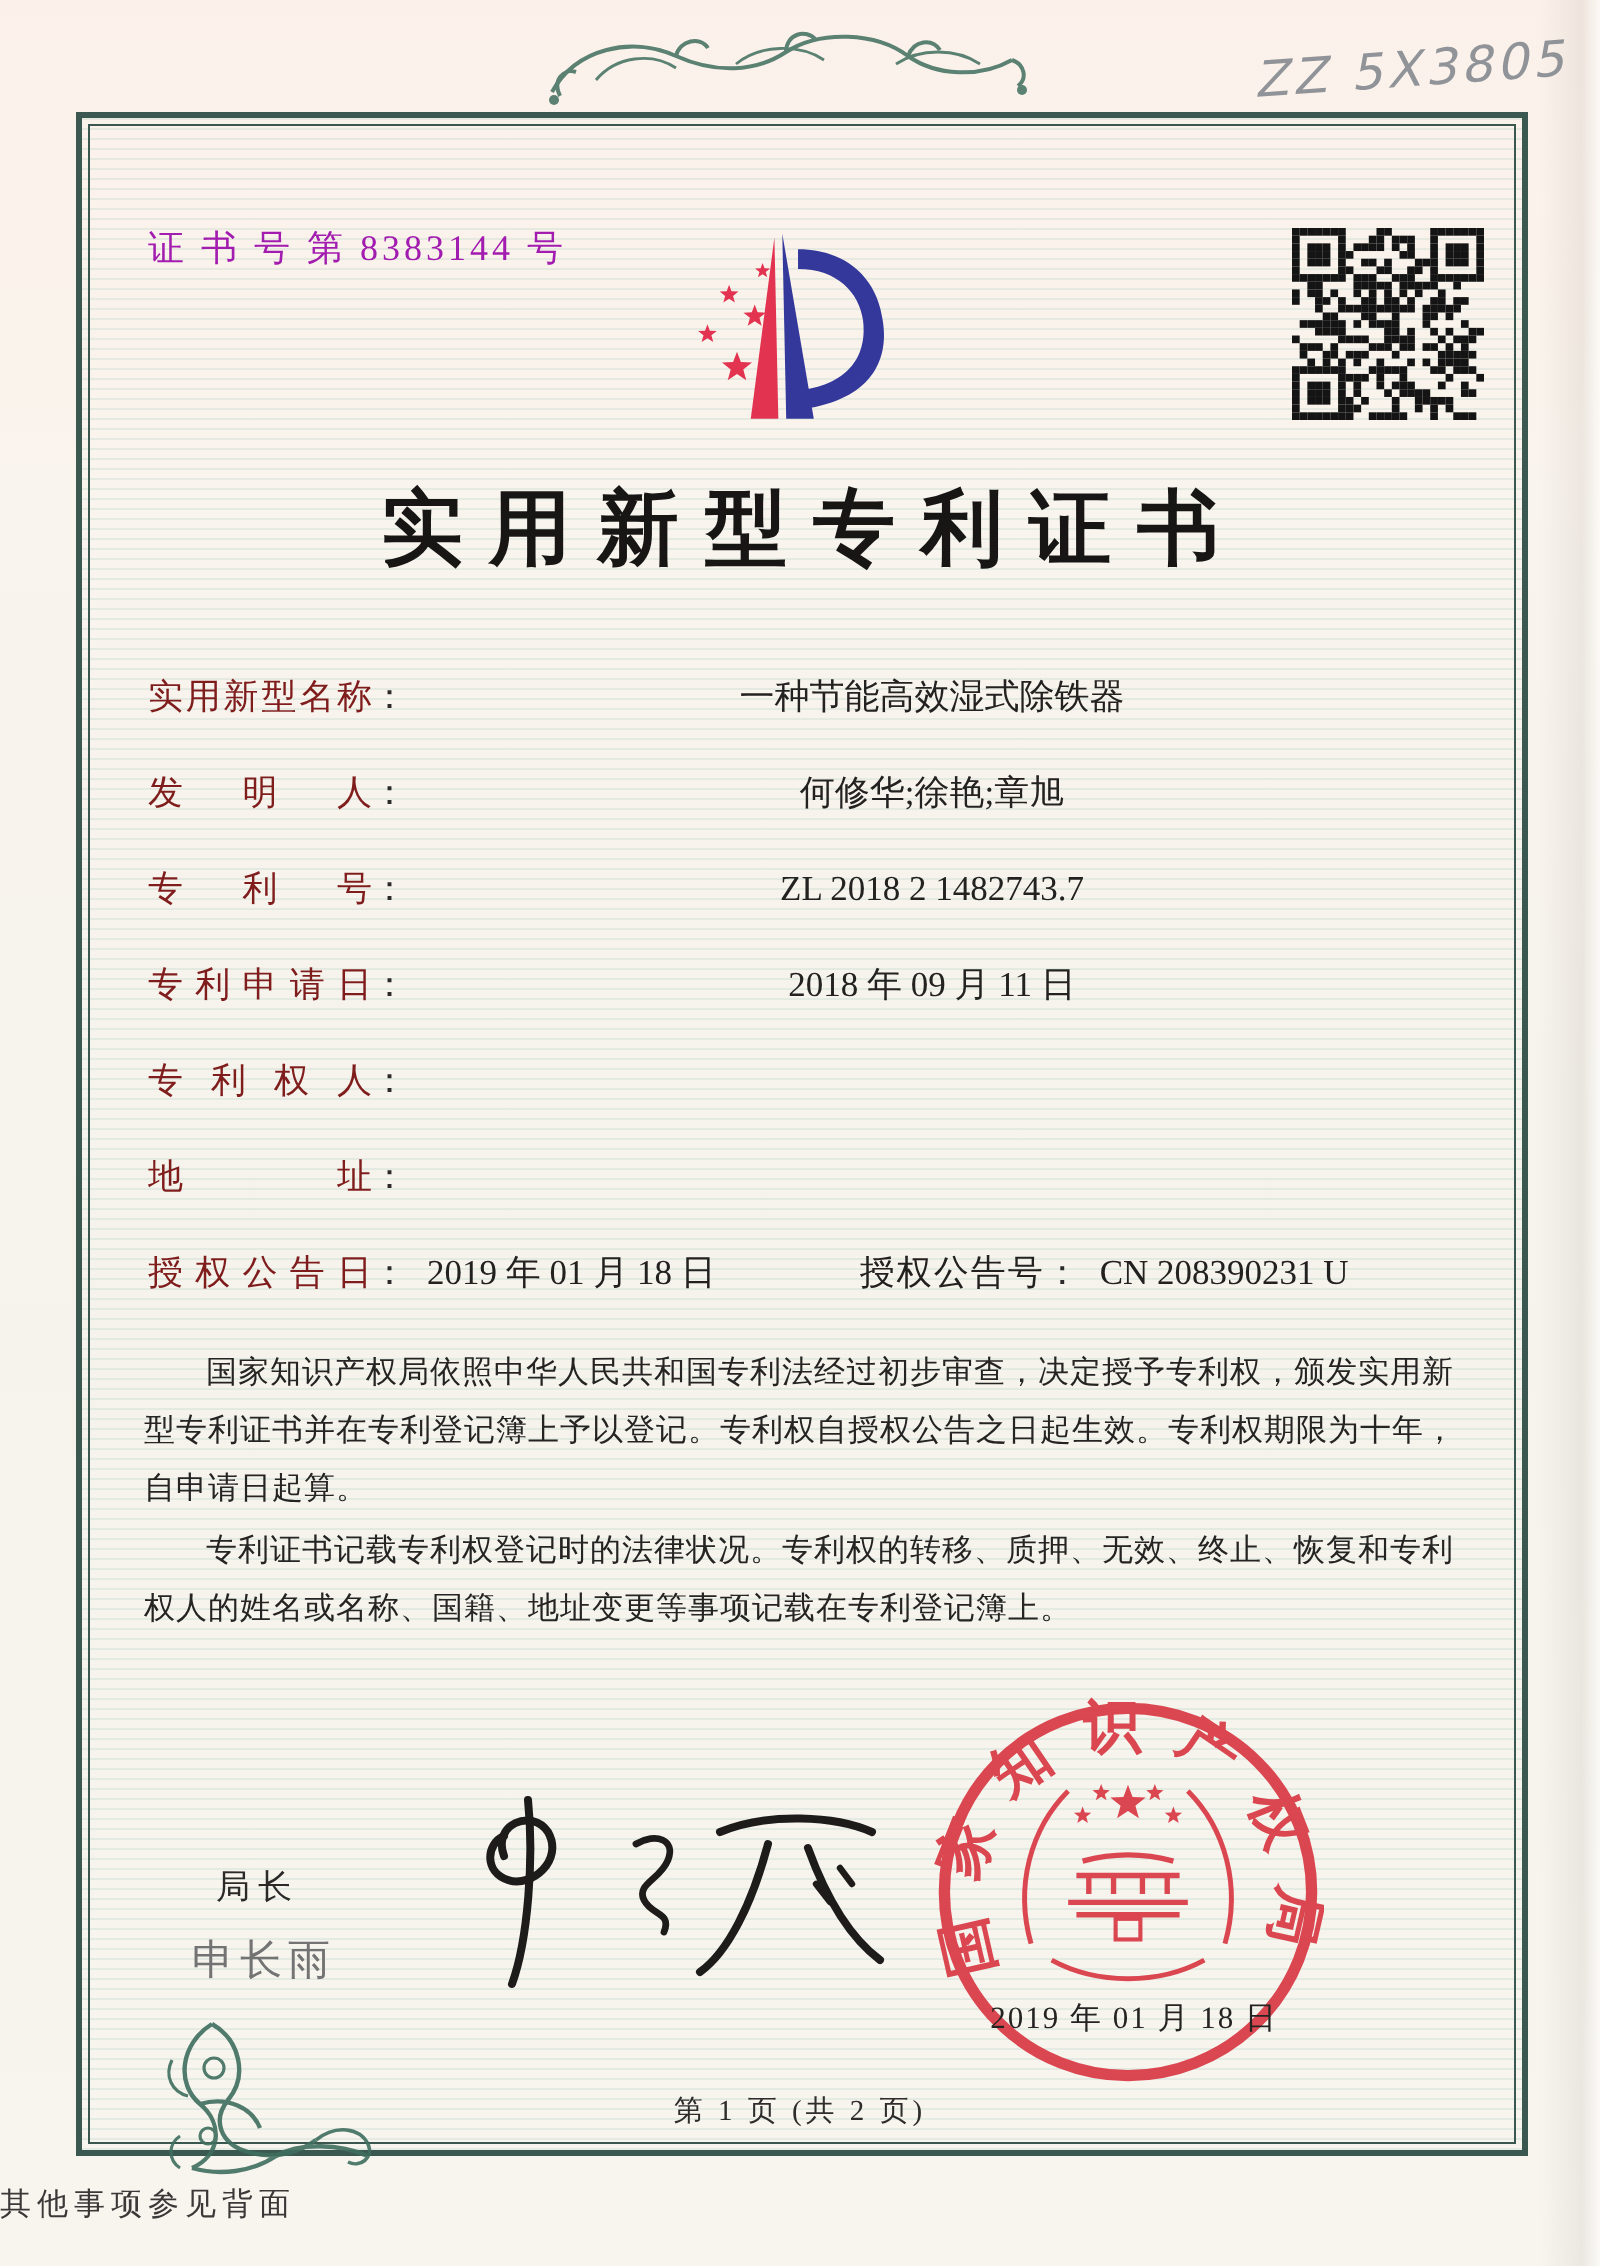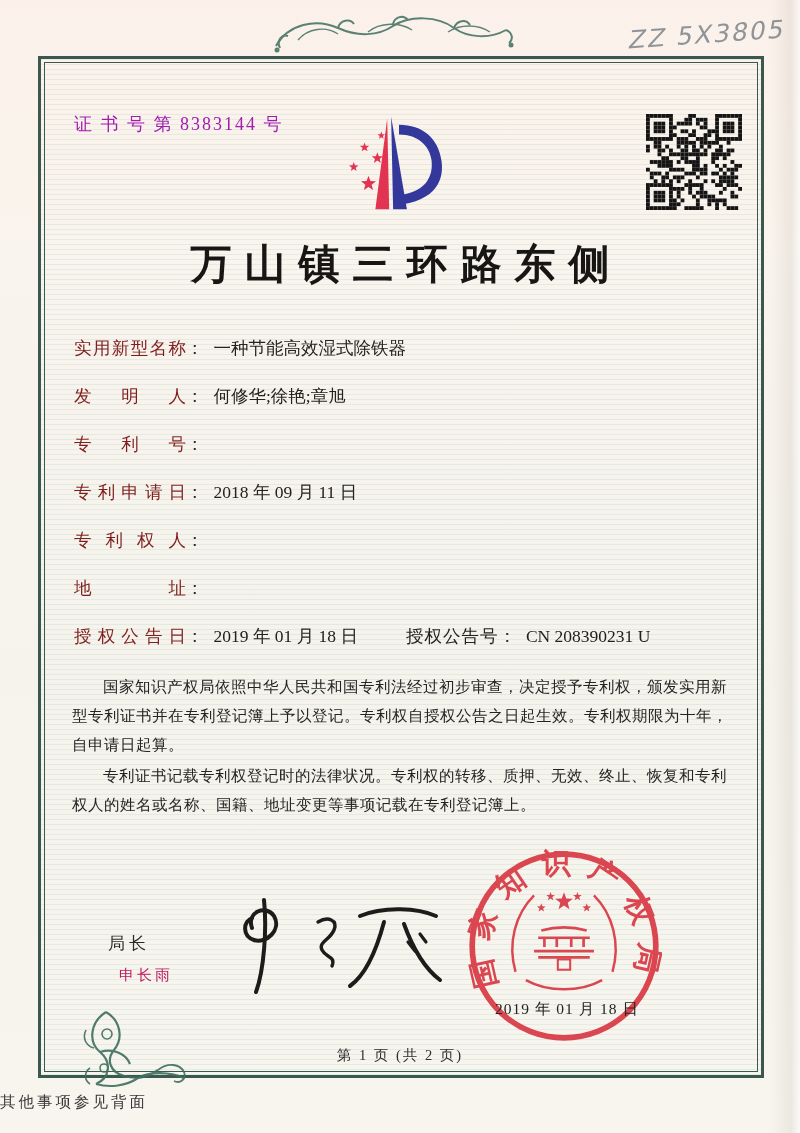--- a/index.html
+++ b/index.html
@@ -47,30 +47,30 @@
   .title{
     position:absolute;left:0;top:237px;width:100%;
     text-align:center;font-size:41px;font-weight:700;letter-spacing:13px;
     color:#171615;text-indent:13px;
   }
   
   .fields{position:absolute;left:74px;top:334px;width:660px;font-size:17.5px;}
   .row{display:flex;align-items:flex-start;margin-bottom:20px;line-height:28px;}
   .flabel{width:112px;text-align:justify;text-align-last:justify;color:#7f1d1d;flex:0 0 112px;}
   .fcolon{margin-right:10px;color:#2c2b2a;}
-  .fvalue{flex:1;max-width:505px;color:#232221;}
-  .row.grant{gap:48px;}
+  .fvalue{flex:1;max-width:505px;color:#232221;text-align:center;}
+  .row.grant{gap:72px;}
   .pair{display:flex;line-height:28px;}
   .pair .flabel2{letter-spacing:1px;}
   
   .paras{position:absolute;left:72px;top:672px;width:662px;font-size:15.5px;line-height:29px;color:#252423;}
   .paras p{text-indent:2em;letter-spacing:.5px;margin-bottom:2px;}
   
   .sig-title{position:absolute;left:108px;top:932px;font-size:17px;letter-spacing:4px;color:#2b2a29;}
-  .sig-name{position:absolute;left:119px;top:966px;font-size:15px;letter-spacing:3px;color:#be185d;}
+  .sig-name{position:absolute;left:96px;top:966px;font-size:21px;letter-spacing:3px;color:#737373;}
   .sig-hand{position:absolute;left:212px;top:884px;width:250px;height:118px;}
   .seal{position:absolute;left:466px;top:848px;width:196px;height:196px;opacity:.93;}
   .seal-date{position:absolute;left:482px;top:999px;width:170px;text-align:center;font-size:15.5px;color:#242322;letter-spacing:1px;}
   
   .page-num{position:absolute;left:0;top:1046px;width:100%;text-align:center;font-size:14.5px;letter-spacing:2px;color:#2e2d2c;}
   .back-note{position:absolute;left:0;top:1092px;width:100%;text-align:left;font-size:15.5px;letter-spacing:3px;color:#3a3938;}
 </style>
 </head>
 <body>
 
@@ -433,36 +433,37 @@
         <rect x="48.00" y="96.00" width="4.00" height="4.00" fill="#141414"></rect>
         <rect x="52.00" y="96.00" width="4.00" height="4.00" fill="#141414"></rect>
         <rect x="56.00" y="96.00" width="4.00" height="4.00" fill="#141414"></rect>
         <rect x="72.00" y="96.00" width="4.00" height="4.00" fill="#141414"></rect>
         <rect x="84.00" y="96.00" width="4.00" height="4.00" fill="#141414"></rect>
         <rect x="88.00" y="96.00" width="4.00" height="4.00" fill="#141414"></rect>
         <rect x="92.00" y="96.00" width="4.00" height="4.00" fill="#141414"></rect>
       </svg>
   </div>
 
-  <div class="title">万山镇三环路东侧</div>
+  <div class="title">实用新型专利证书</div>
 
   <div class="fields">
     <div class="row">
       <span class="flabel">实用新型名称</span>
         <span class="fcolon">：</span>
       <span class="fvalue">一种节能高效湿式除铁器</span>
     </div>
     <div class="row">
       <span class="flabel">发明人</span>
         <span class="fcolon">：</span>
       <span class="fvalue">何修华;徐艳;章旭</span>
     </div>
     <div class="row">
       <span class="flabel">专利号</span>
         <span class="fcolon">：</span>
+      <span class="fvalue">ZL 2018 2 1482743.7</span>
     </div>
     <div class="row">
       <span class="flabel">专利申请日</span>
         <span class="fcolon">：</span>
       <span class="fvalue">2018 年 09 月 11 日</span>
     </div>
     <div class="row">
       <span class="flabel">专利权人</span>
         <span class="fcolon">：</span>
     </div>

